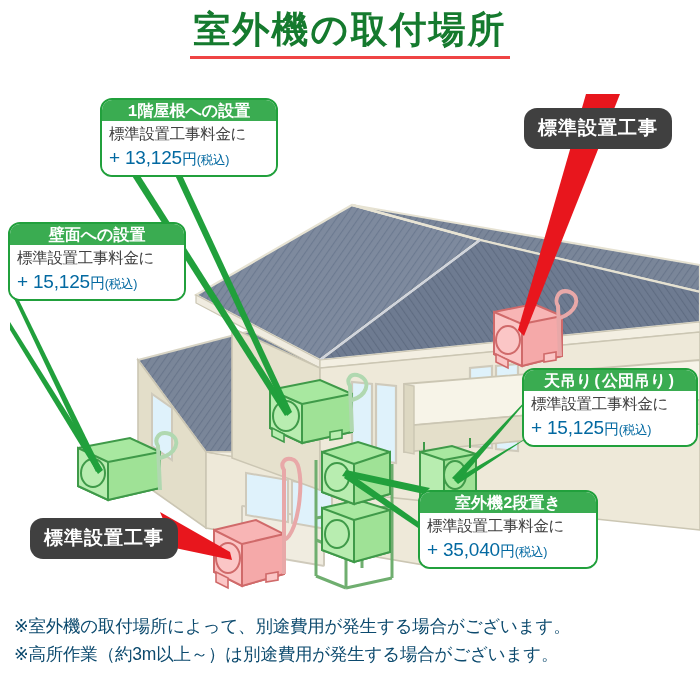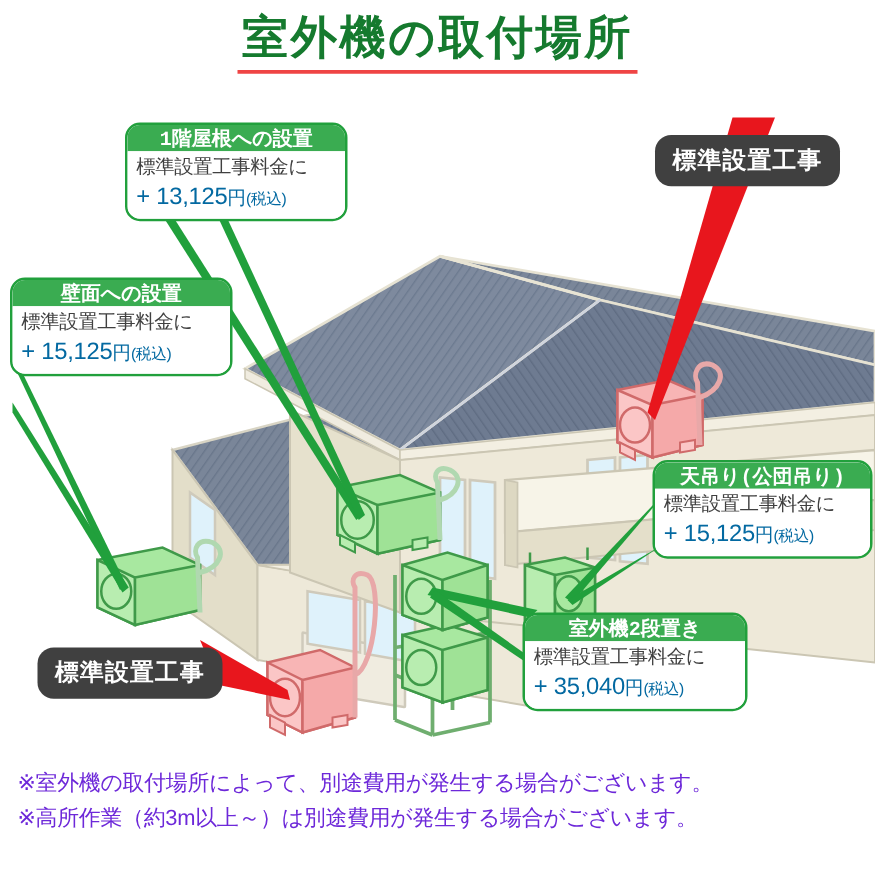--- a/index.html
+++ b/index.html
@@ -95,21 +95,21 @@
     z-index: 30;
   }
 
   
   #notes {
     position: absolute; left: 14px; top: 612px; width: 680px;
     z-index: 20;
   }
   #notes .note {
     font-size: 17.5px;
-    color: #6d28d9;
+    color: #0c4a6e;
     line-height: 1.62;
     letter-spacing: -0.2px;
     white-space: nowrap;
   }
 </style>
 </head>
 <body>
 
 <div id="stage">
 

